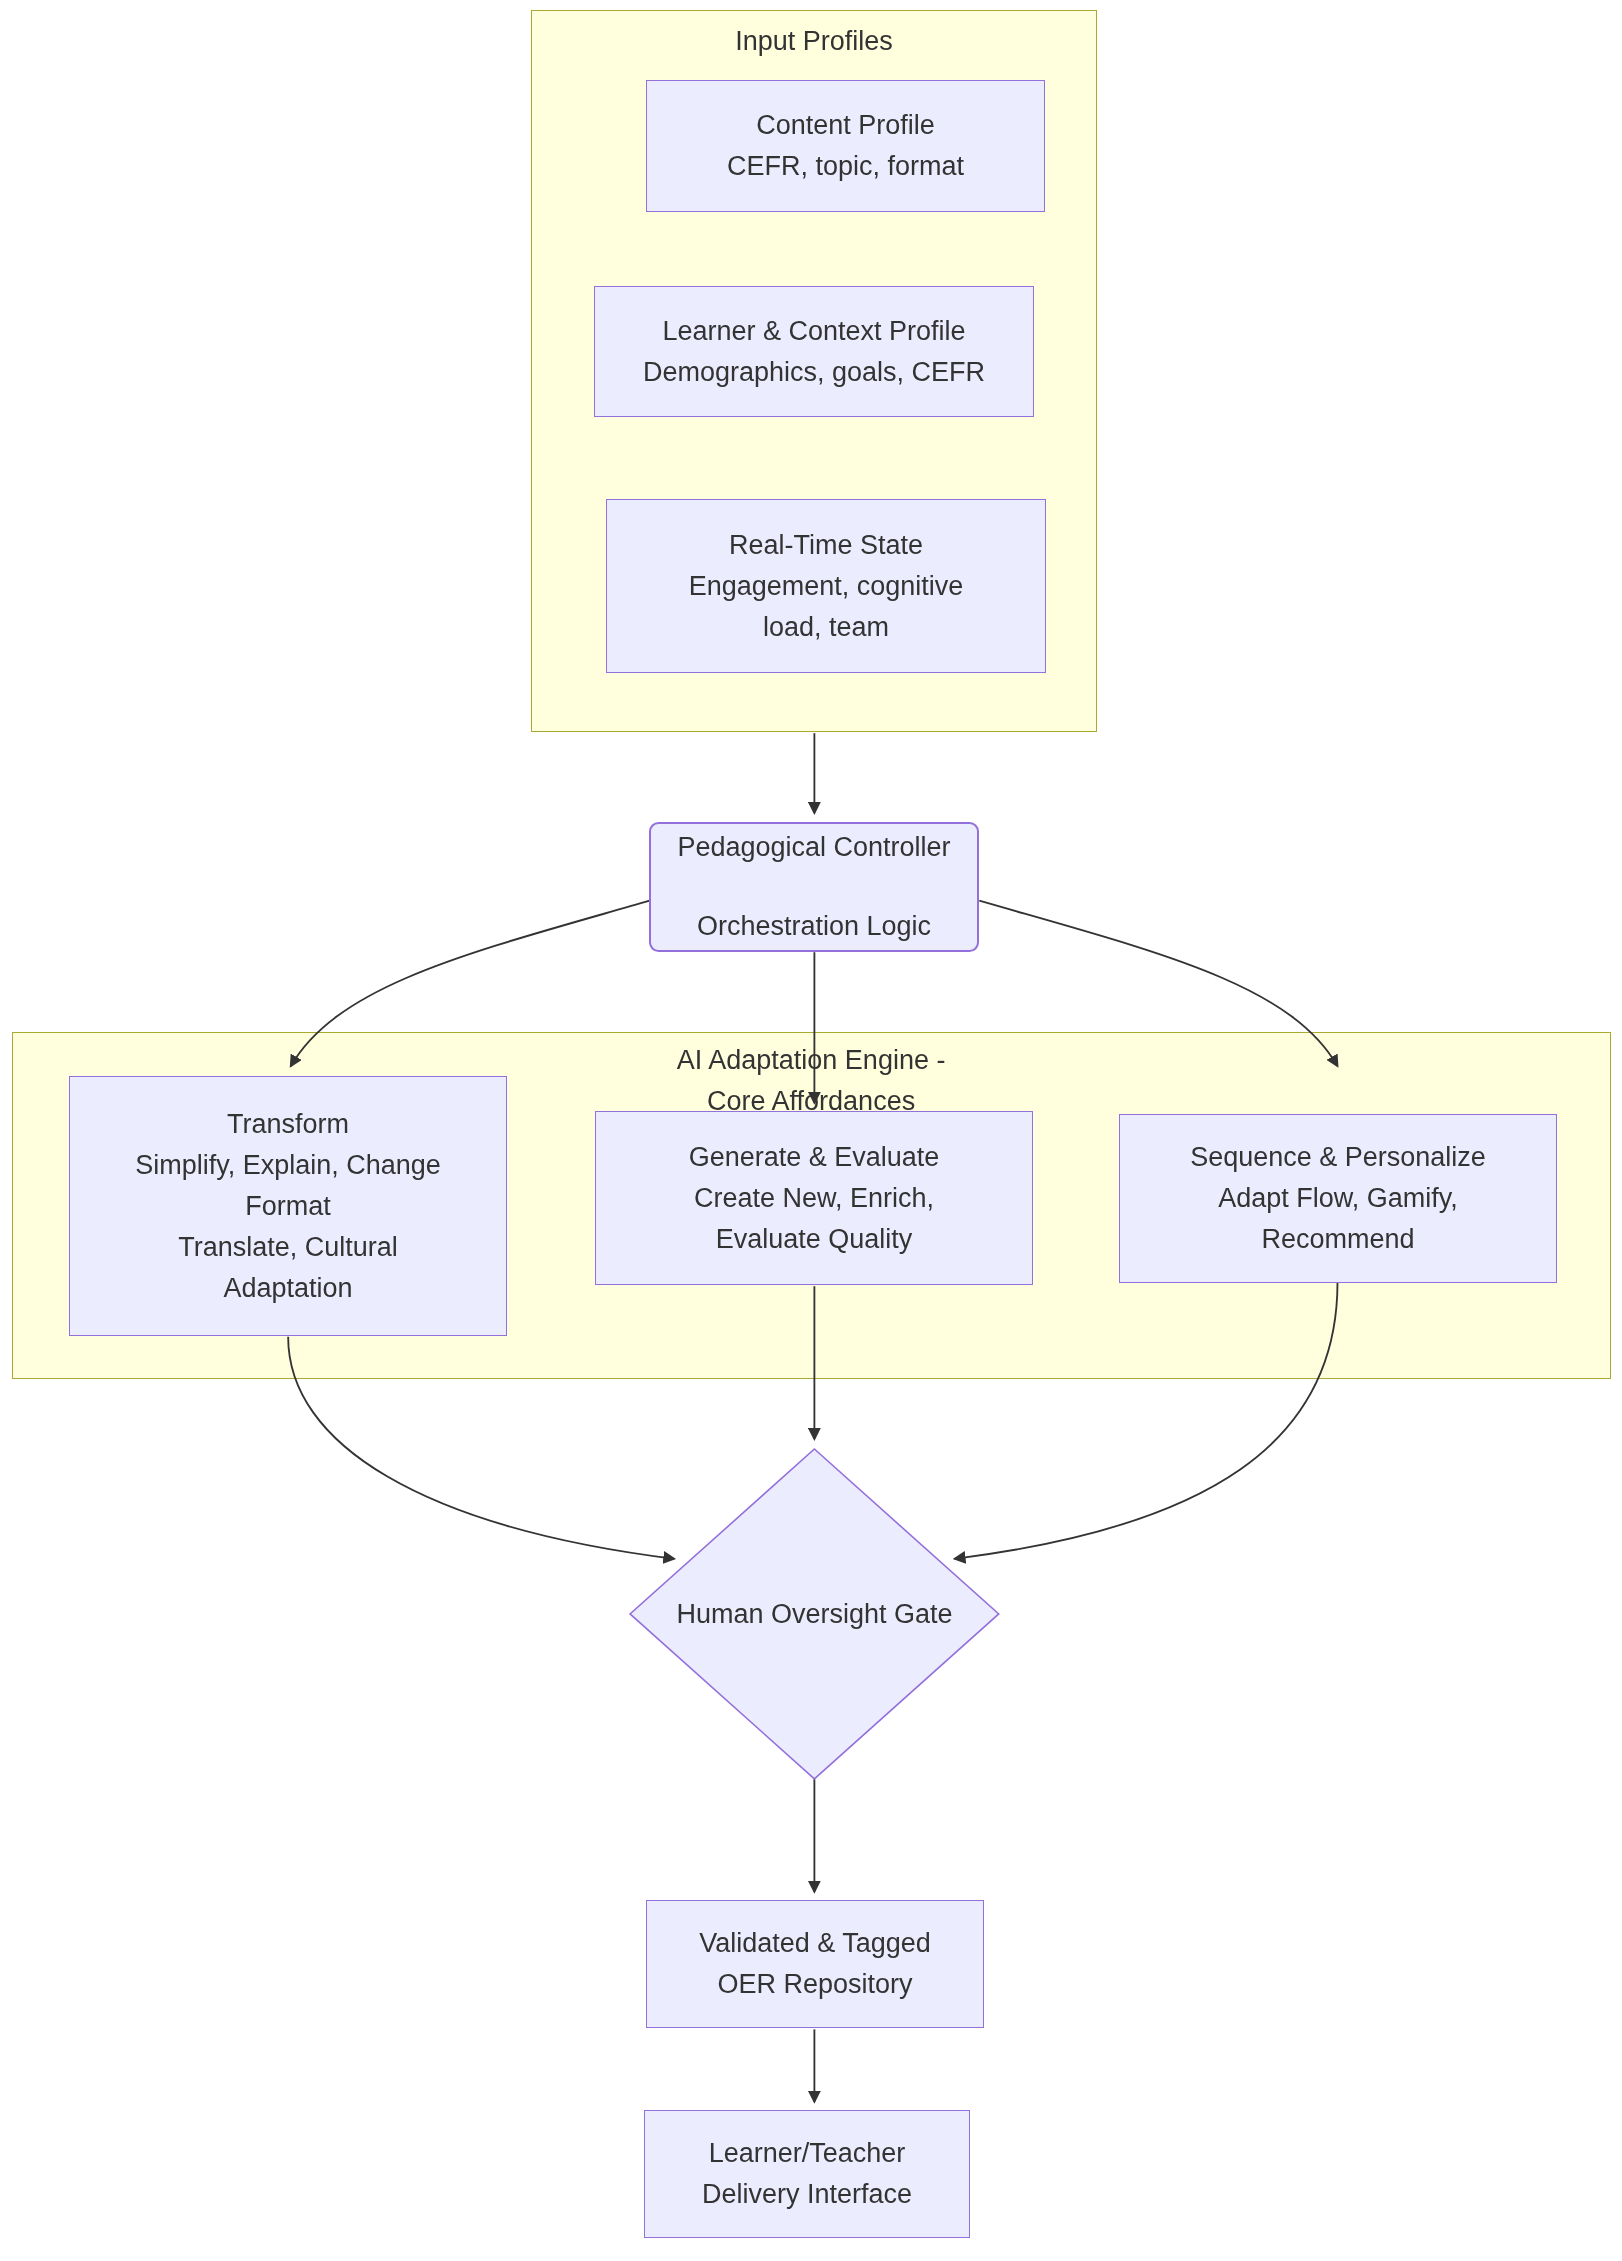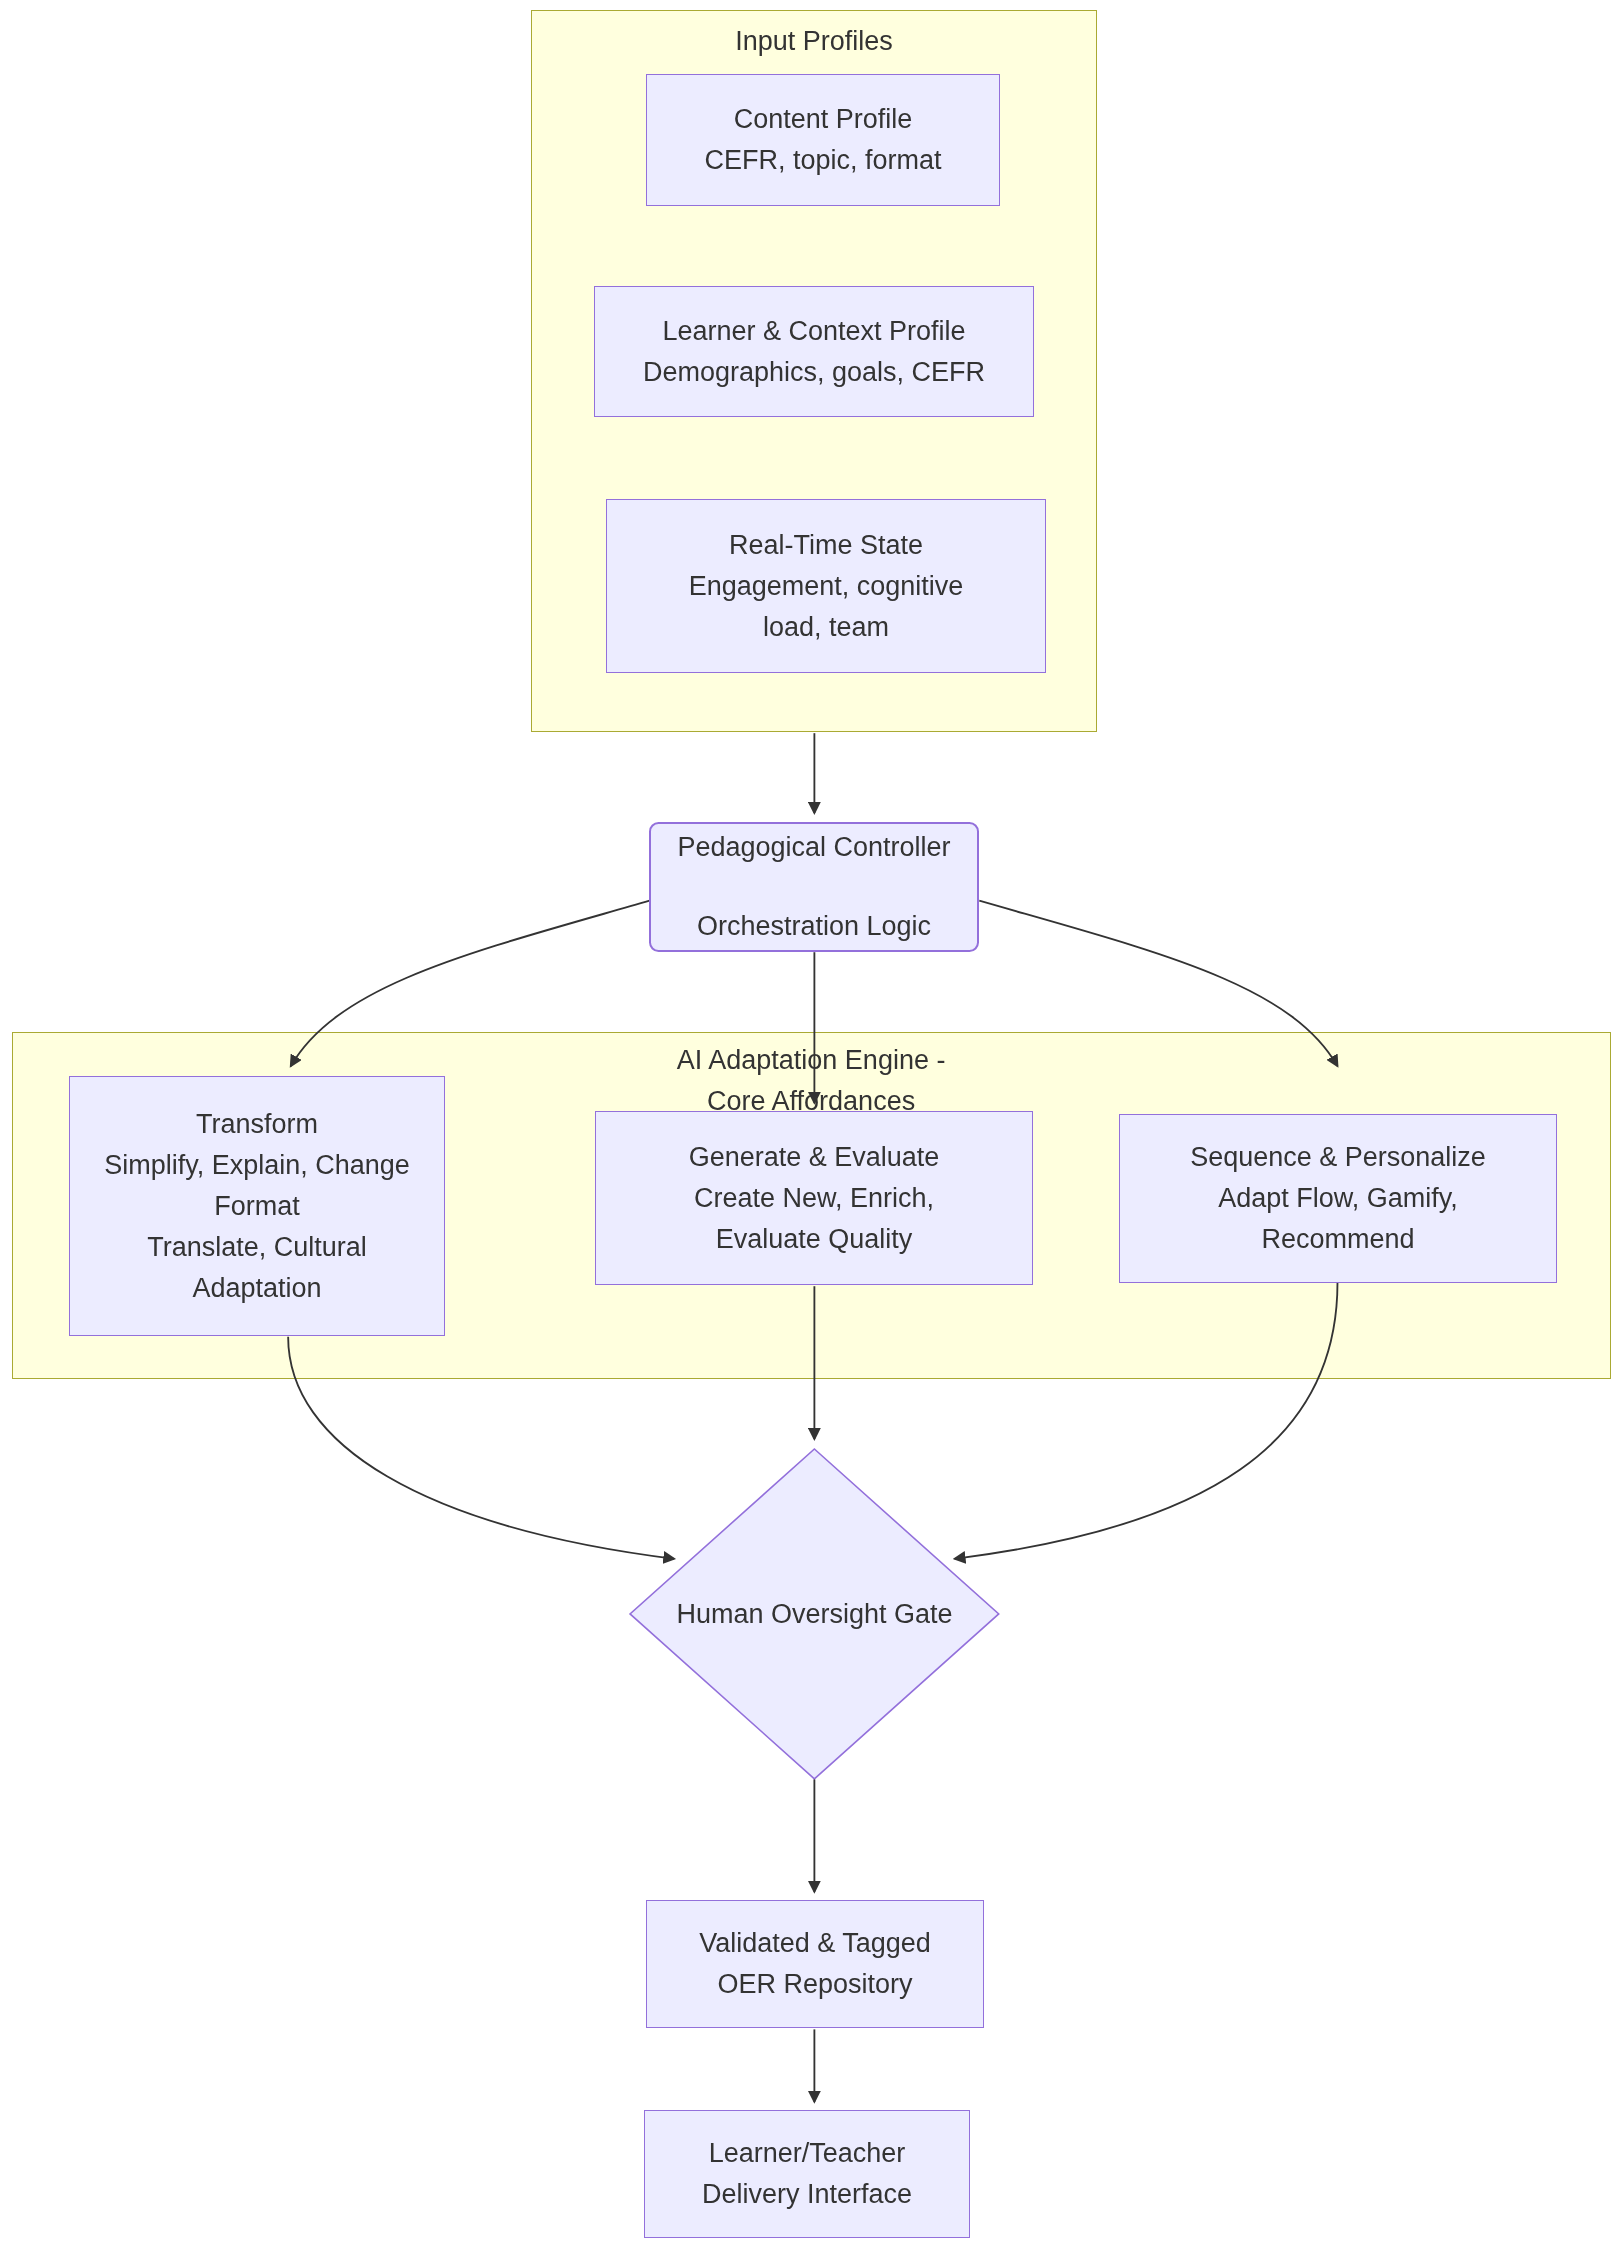--- a/index.html
+++ b/index.html
@@ -105,42 +105,42 @@
       <path d="M 1550 1813 L 1550 2100" marker-end="url(#arrow)"></path>
       <path d="M 1864 1715 C 2200 1812, 2455 1872, 2546 2030" marker-end="url(#arrow)"></path>
       <path d="M 548 2545 C 548 2750, 805 2908, 1283 2968" marker-end="url(#arrow)"></path>
       <path d="M 1550 2449 L 1550 2740" marker-end="url(#arrow)"></path>
       <path d="M 2546 2442 C 2546 2750, 2295 2908, 1817 2968" marker-end="url(#arrow)"></path>
       <path d="M 1550 3388 L 1550 3602" marker-end="url(#arrow)"></path>
       <path d="M 1550 3864 L 1550 4002" marker-end="url(#arrow)"></path>
     </g>
   </svg>
 
-  <div class="node" style="left:646px; top:74px; width:354px; height:132px;">
+  <div class="node" style="left:646px; top:80px; width:399px; height:132px;">
     <div class="line">Content Profile</div>
     <div class="line">CEFR, topic, format</div>
   </div>
 
   <div class="node" style="left:594px; top:286px; width:440px; height:131px;">
     <div class="line">Learner &amp; Context Profile</div>
     <div class="line">Demographics, goals, CEFR</div>
   </div>
 
   <div class="node" style="left:594px; top:499px; width:440px; height:174px;margin-left:12px;">
     <div class="line">Real-Time State</div>
     <div class="line">Engagement, cognitive</div>
     <div class="line">load, team</div>
   </div>
 
   <div class="node rounded" style="left:649px; top:822px; width:330px; height:130px;">
     <div class="line">Pedagogical Controller</div>
     <div class="line">Orchestration Logic</div>
   </div>
 
-  <div class="node" style="left:69px; top:1076px; width:376px; height:260px;">
+  <div class="node" style="left:69px; top:1076px; width:438px; height:260px;">
     <div class="line">Transform</div>
     <div class="line">Simplify, Explain, Change</div>
     <div class="line">Format</div>
     <div class="line">Translate, Cultural</div>
     <div class="line">Adaptation</div>
   </div>
 
   <div class="node" style="left:595px; top:1111px; width:438px; height:174px;">
     <div class="line">Generate &amp; Evaluate</div>
     <div class="line">Create New, Enrich,</div>

